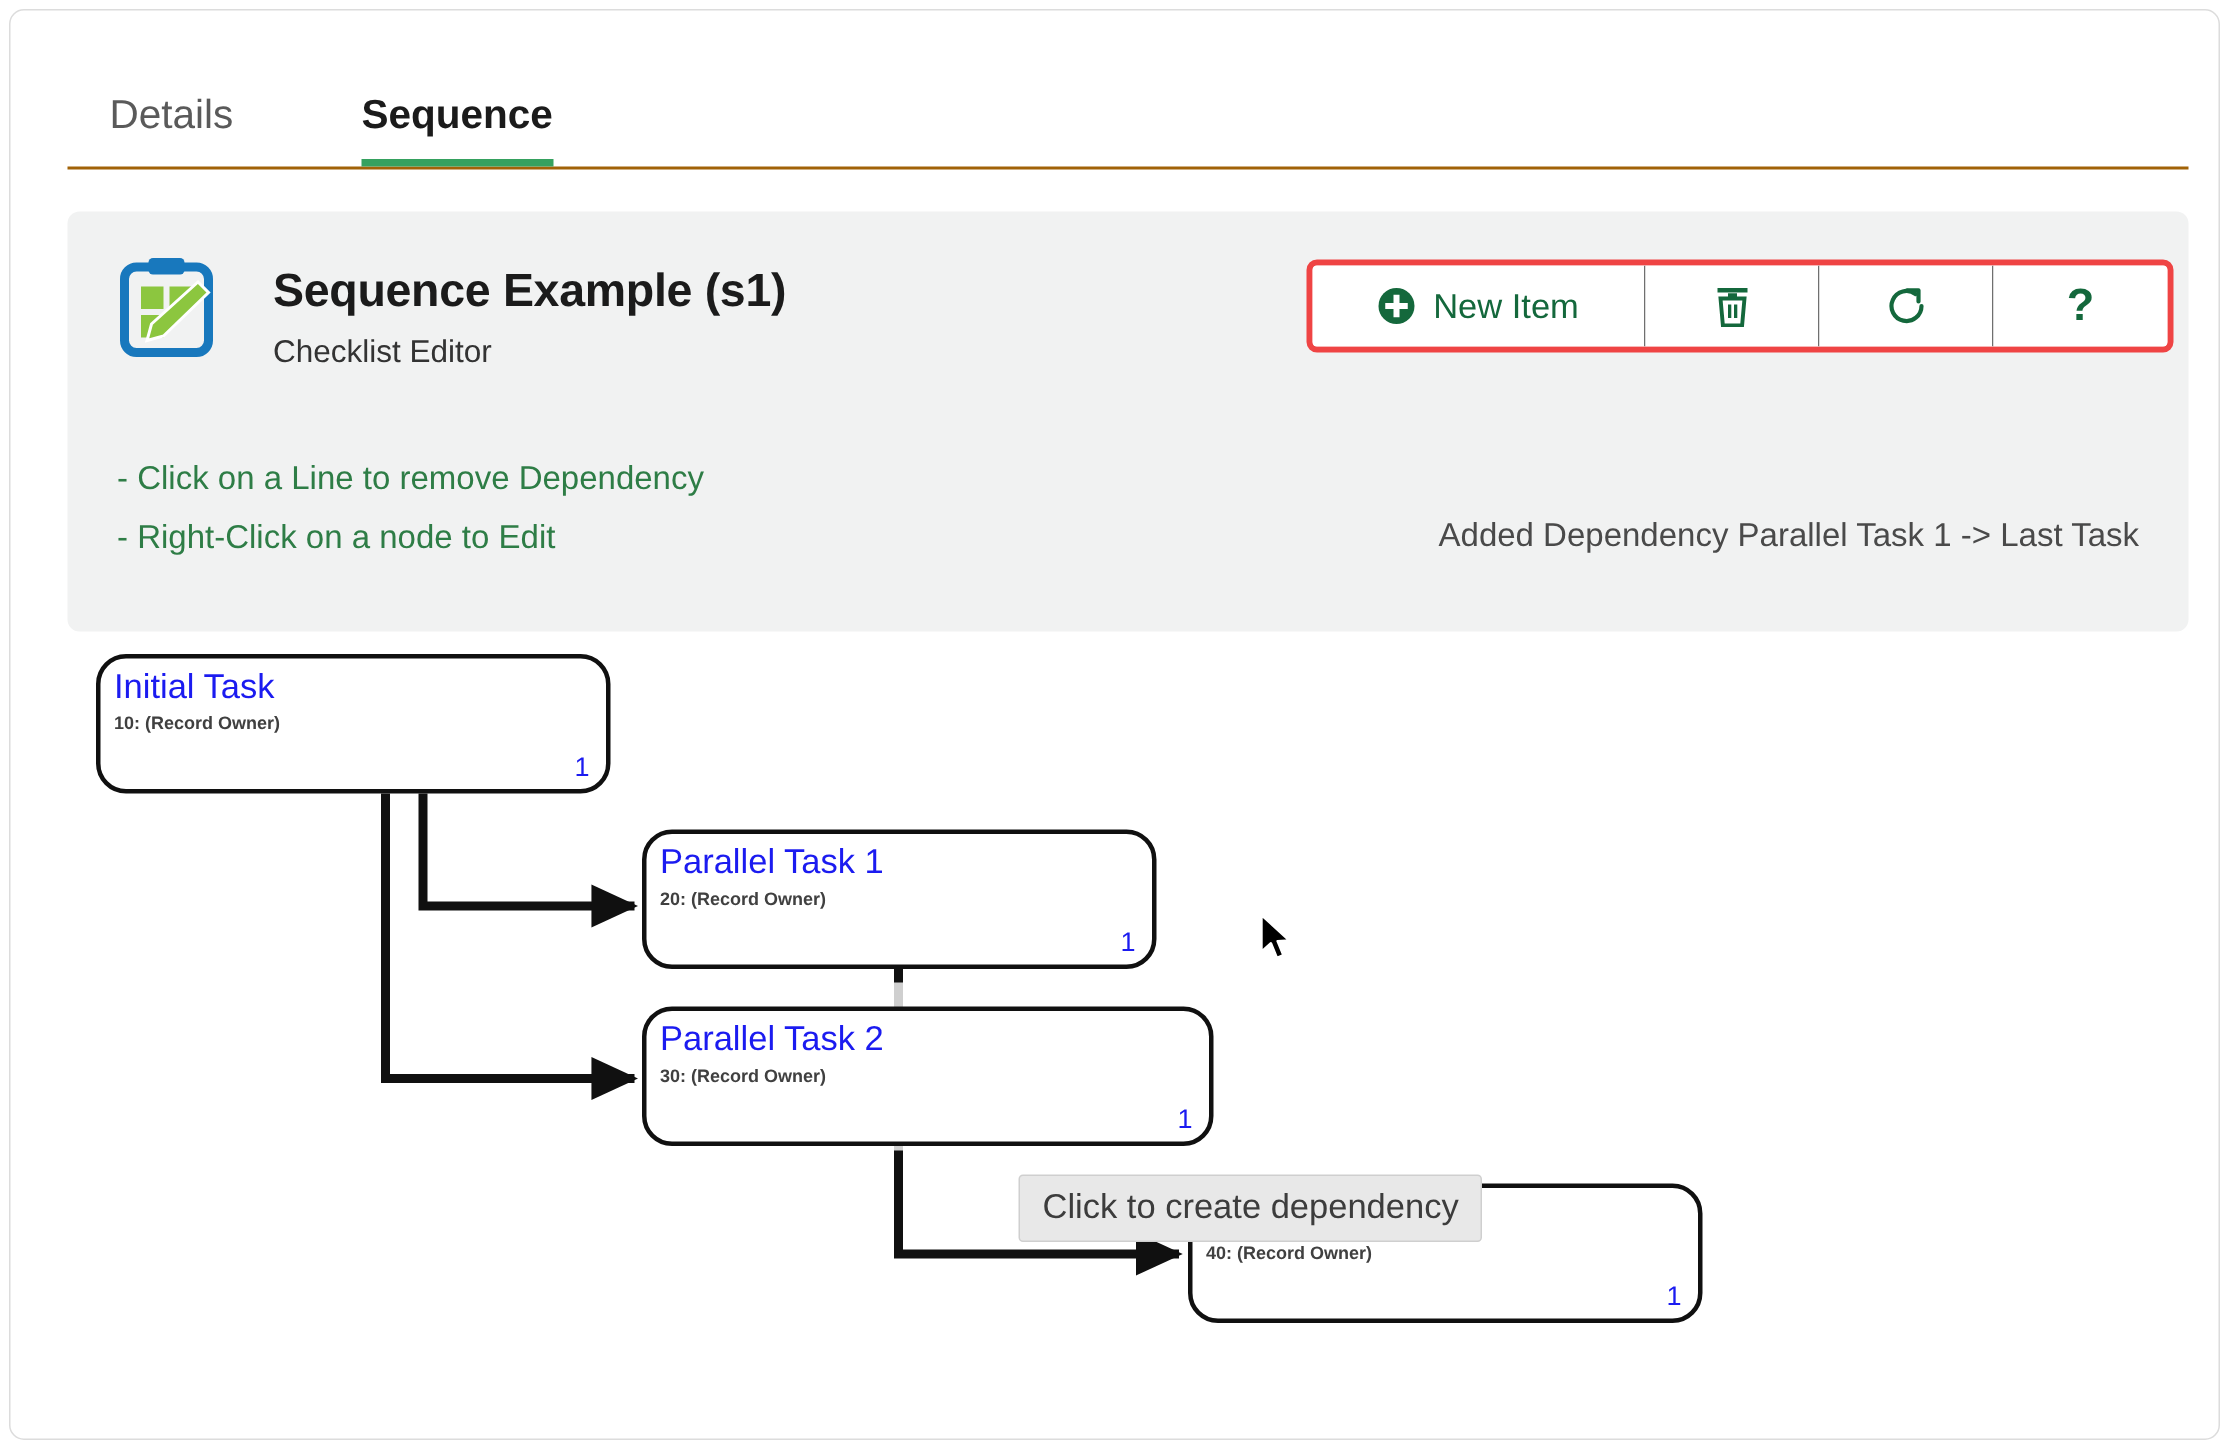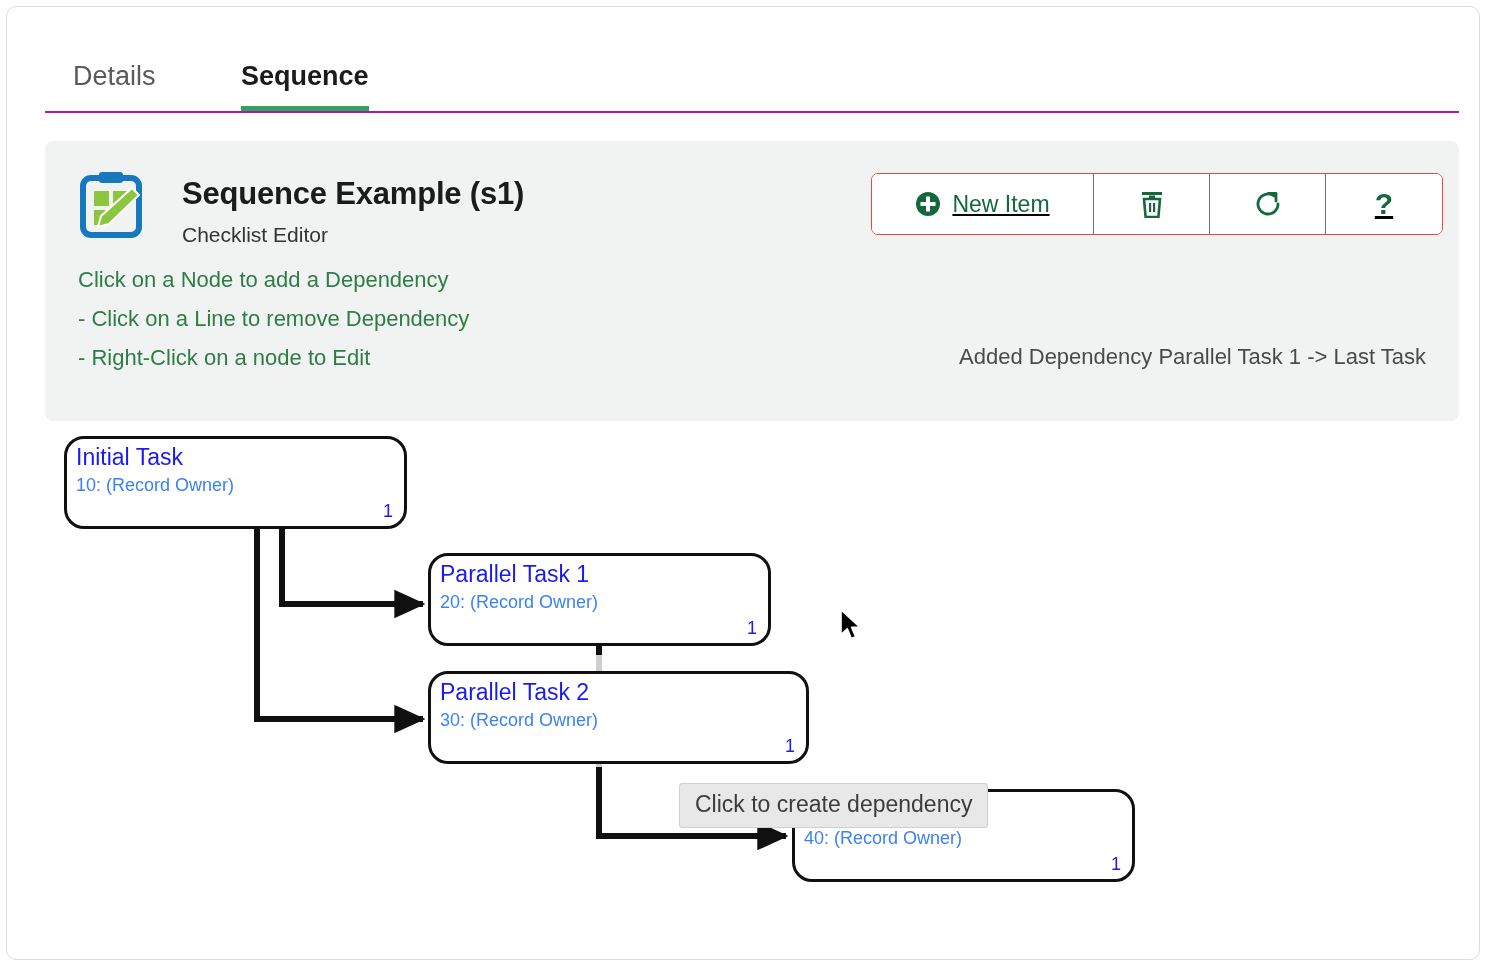--- a/index.html
+++ b/index.html
@@ -25,21 +25,21 @@
     box-sizing: border-box;
   }
 
   
   .tabs {
     position: absolute;
     left: 38px;
     top: 38px;
     width: 1414px;
     height: 68px;
-    border-bottom: 2px solid #a21caf;
+    border-bottom: 2px solid #a16207;
     box-sizing: border-box;
   }
   .tab {
     position: absolute;
     top: 0;
     height: 66px;
     line-height: 62px;
     font-size: 27px;
     color: #5a5a5a;
     box-sizing: border-box;
@@ -108,26 +108,25 @@
     margin-left: 35px;
   }
 
   
   .btn-group {
     position: absolute;
     left: 826px;
     top: 32px;
     height: 62px;
     display: flex;
-    border: 1px solid #ef4444;
+    border: 4px solid #ef4444;
     border-radius: 7px;
     background: #ffffff;
     overflow: hidden;
     box-sizing: border-box;
-    text-decoration: underline;
   }
   .btn {
     display: flex;
     align-items: center;
     justify-content: center;
     gap: 11px;
     height: 100%;
     background: #ffffff;
     border: none;
     border-right: 1px solid #6f6f6f;
@@ -172,23 +171,24 @@
     left: 9px;
     top: 5px;
     font-size: 23px;
     color: #1b1bf0;
     white-space: nowrap;
   }
   .node-sub {
     position: absolute;
     left: 9px;
     top: 36px;
-    font-size: 18px;
-    color: #3b82f6;
-    white-space: nowrap;
+    font-size: 12px;
+    color: #404040;
+    white-space: nowrap;
+    font-weight: bold;
   }
   .node-count {
     position: absolute;
     right: 11px;
     bottom: 4px;
     font-size: 18px;
     color: #1b1bf0;
   }
 
   .tooltip {
@@ -229,21 +229,20 @@
         <rect x="14" y="19" width="15" height="15" fill="#8cc63f"></rect>
         <rect x="33" y="19" width="15" height="15" fill="#8cc63f"></rect>
         <rect x="14" y="38" width="15" height="15" fill="#8cc63f"></rect>
         <path d="M52 16 L59 23 L29 52 L18 55 L21 44 Z" fill="#8cc63f" stroke="#ffffff" stroke-width="2"></path>
       </svg>
     </span>
 
     <div class="title">Sequence Example (s1)</div>
     <div class="subtitle">Checklist Editor</div>
 
-    <div class="hint hint-0">Click on a Node to add a Dependency</div>
     <div class="hint hint-1">- Click on a Line to remove Dependency</div>
     <div class="hint hint-2">- Right-Click on a node to Edit</div>
 
     <div class="status-msg">Added Dependency Parallel Task 1 -&gt; Last Task</div>
 
     <div class="btn-group">
       <button class="btn btn-new">
         <span class="btn-glyph">
           <svg width="26" height="26" viewBox="0 0 26 26">
             <circle cx="13" cy="13" r="12" fill="#14683c"></circle>

